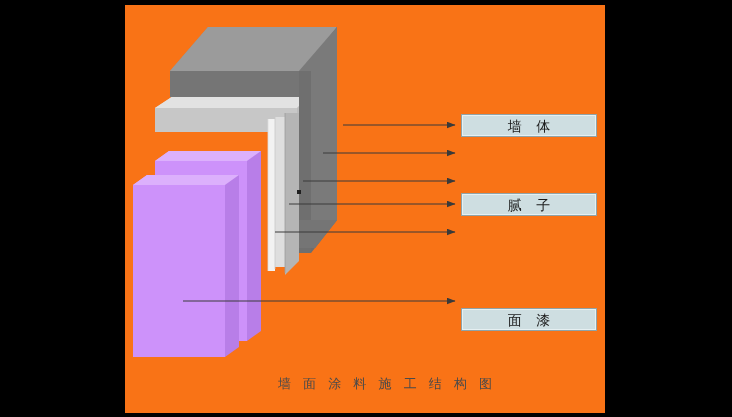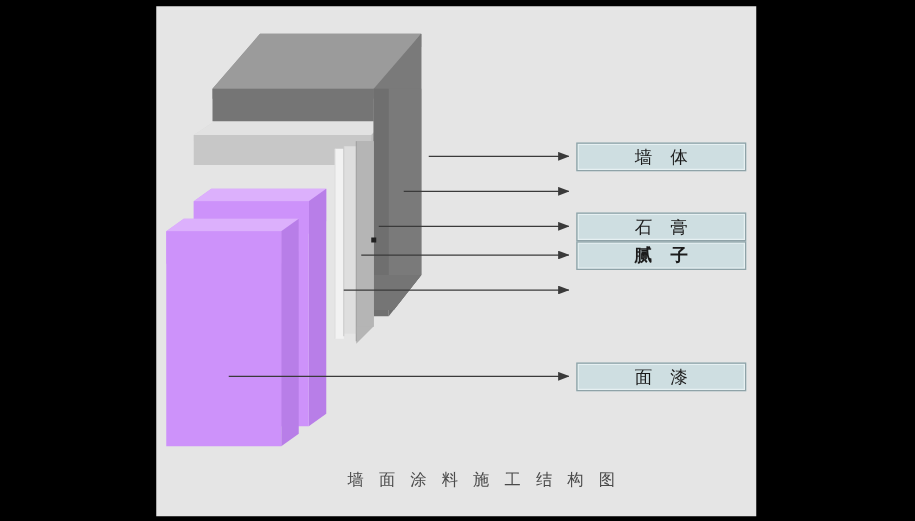--- a/index.html
+++ b/index.html
@@ -12,21 +12,21 @@
   #stage{position:absolute;left:0;top:0;width:732px;height:417px;background:#000;}
 
   
   .bar{position:absolute;top:0;height:417px;background:#000;}
   .bar.left{left:0;width:125px;}
   .bar.right{left:605px;width:127px;}
 
   
   #canvas{
     position:absolute;left:125px;top:5px;width:480px;height:408px;
-    background:#e5e5e5;overflow:hidden;
+    background:#f97316;overflow:hidden;
   }
 
   #art{position:absolute;left:0;top:0;width:480px;height:408px;}
 
   
   .lbl{
     position:absolute;
     box-sizing:border-box;
     width:136px;height:23px;
     background:#cedee1;
@@ -139,26 +139,23 @@
         <line x1="178" y1="176" x2="330" y2="176" marker-end="url(#ah)"></line>
         <line x1="164" y1="199" x2="330" y2="199" marker-end="url(#ah)"></line>
         <line x1="150" y1="227" x2="330" y2="227" marker-end="url(#ah)"></line>
         <line x1="58" y1="296" x2="330" y2="296" marker-end="url(#ah)"></line>
       </g>
     </svg>
 
     <div class="lbl" style="left:336px;top:109px;">
         <span>墙  体</span>
       </div>
-    <div class="lbl" style="left:336px;top:165px;">
-        <span>石  膏</span>
-      </div>
-    <div class="lbl" style="left:336px;top:188px;font-weight:bold;">
+    <div class="lbl" style="left:336px;top:188px;">
         <span>腻  子</span>
       </div>
-    <div class="lbl" style="left:336px;top:285px;">
+    <div class="lbl" style="left:336px;top:303px;">
         <span>面  漆</span>
       </div>
 
     <div id="caption">墙 面 涂 料 施 工 结 构 图</div>
 
   </div>
 </div>
 
 </body></html>

